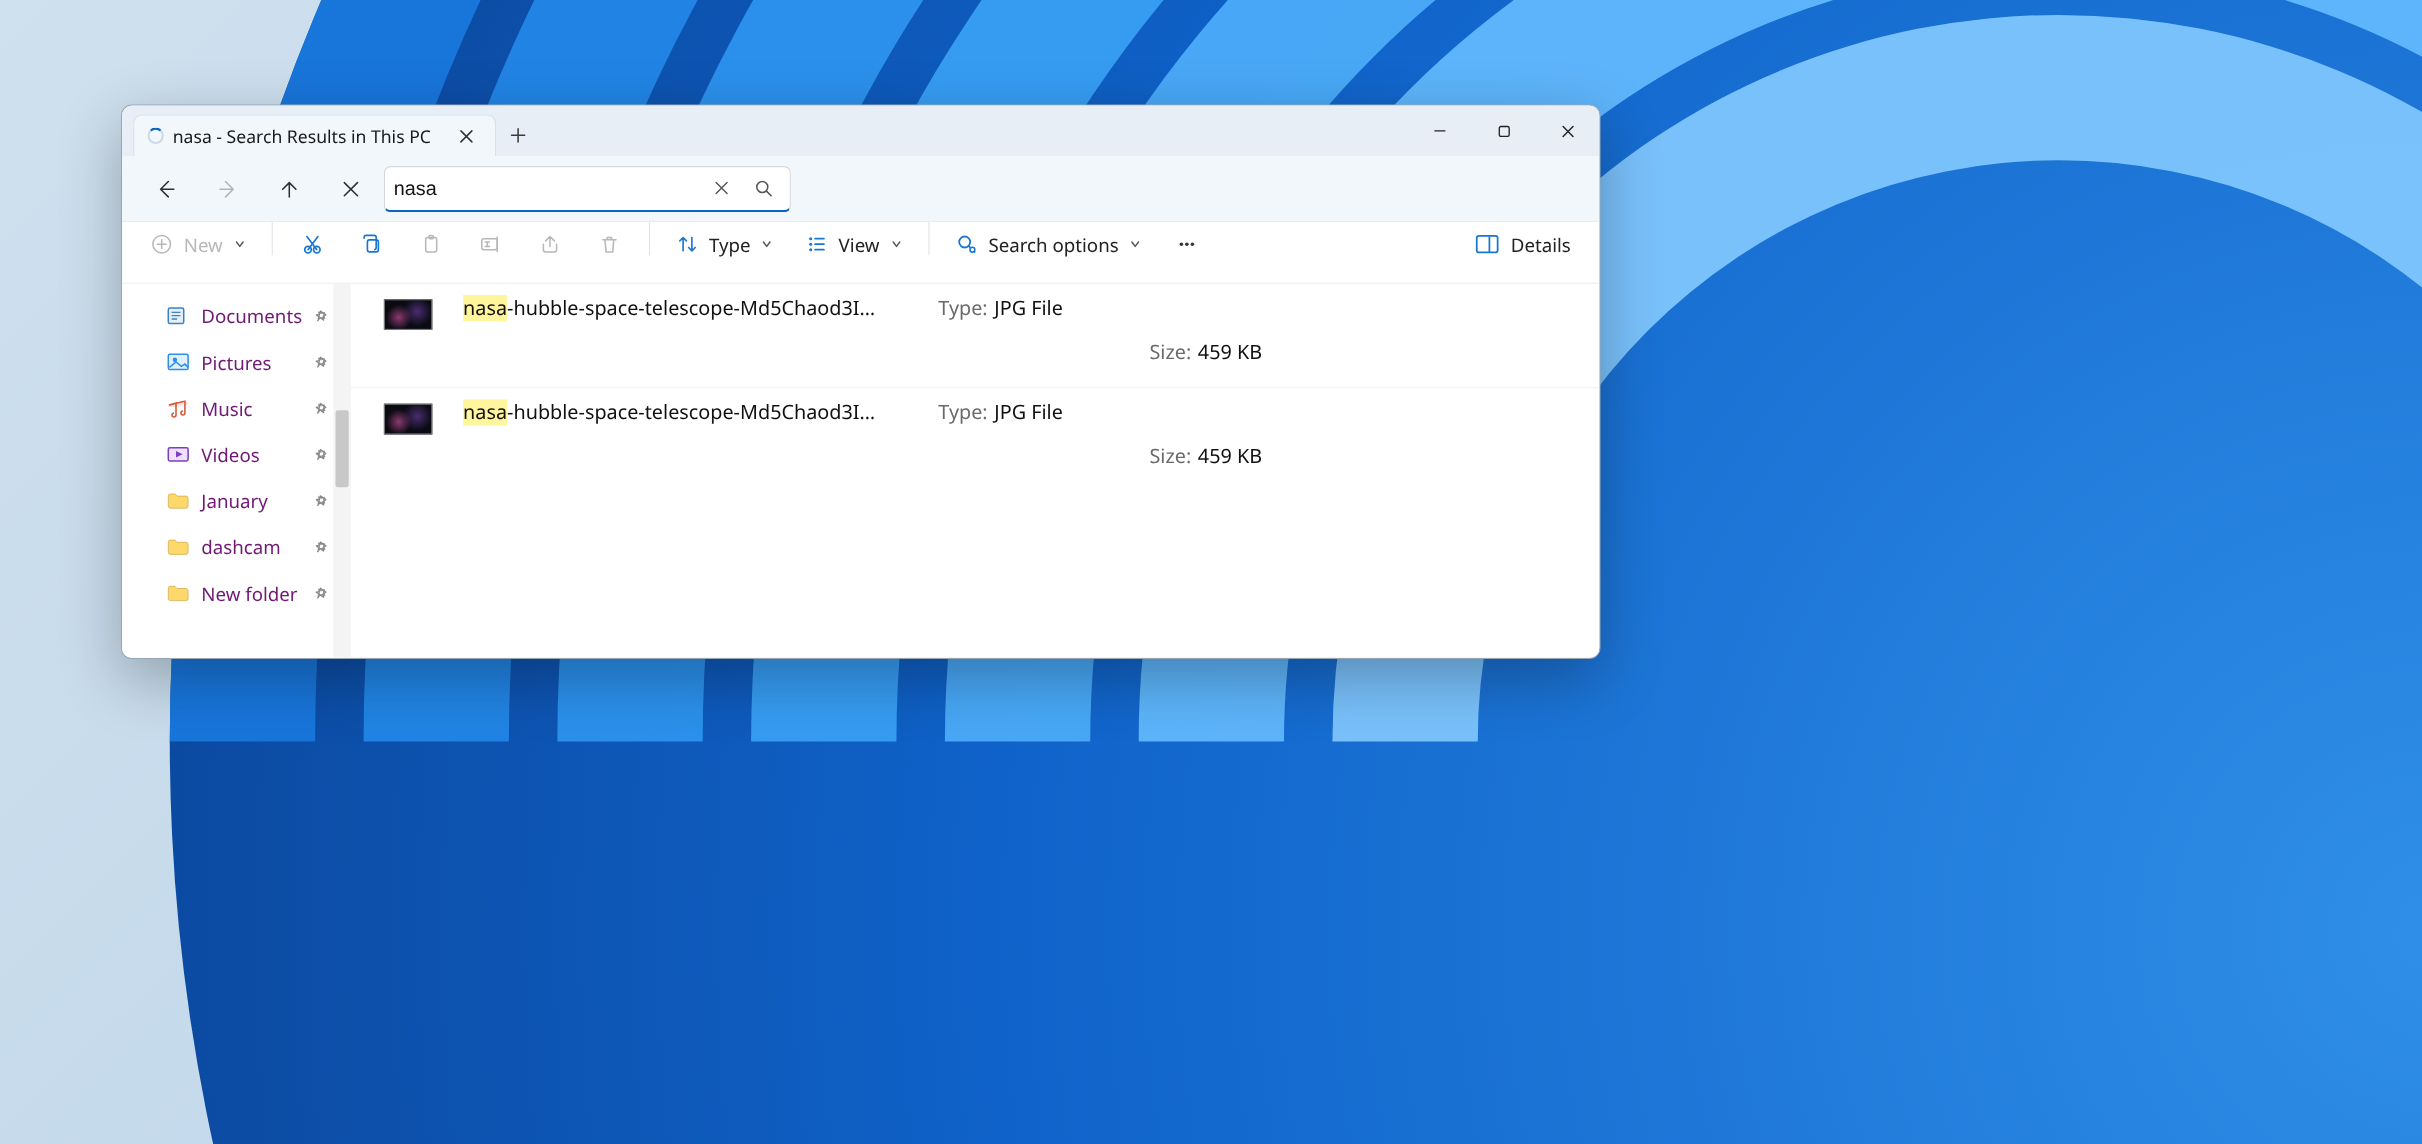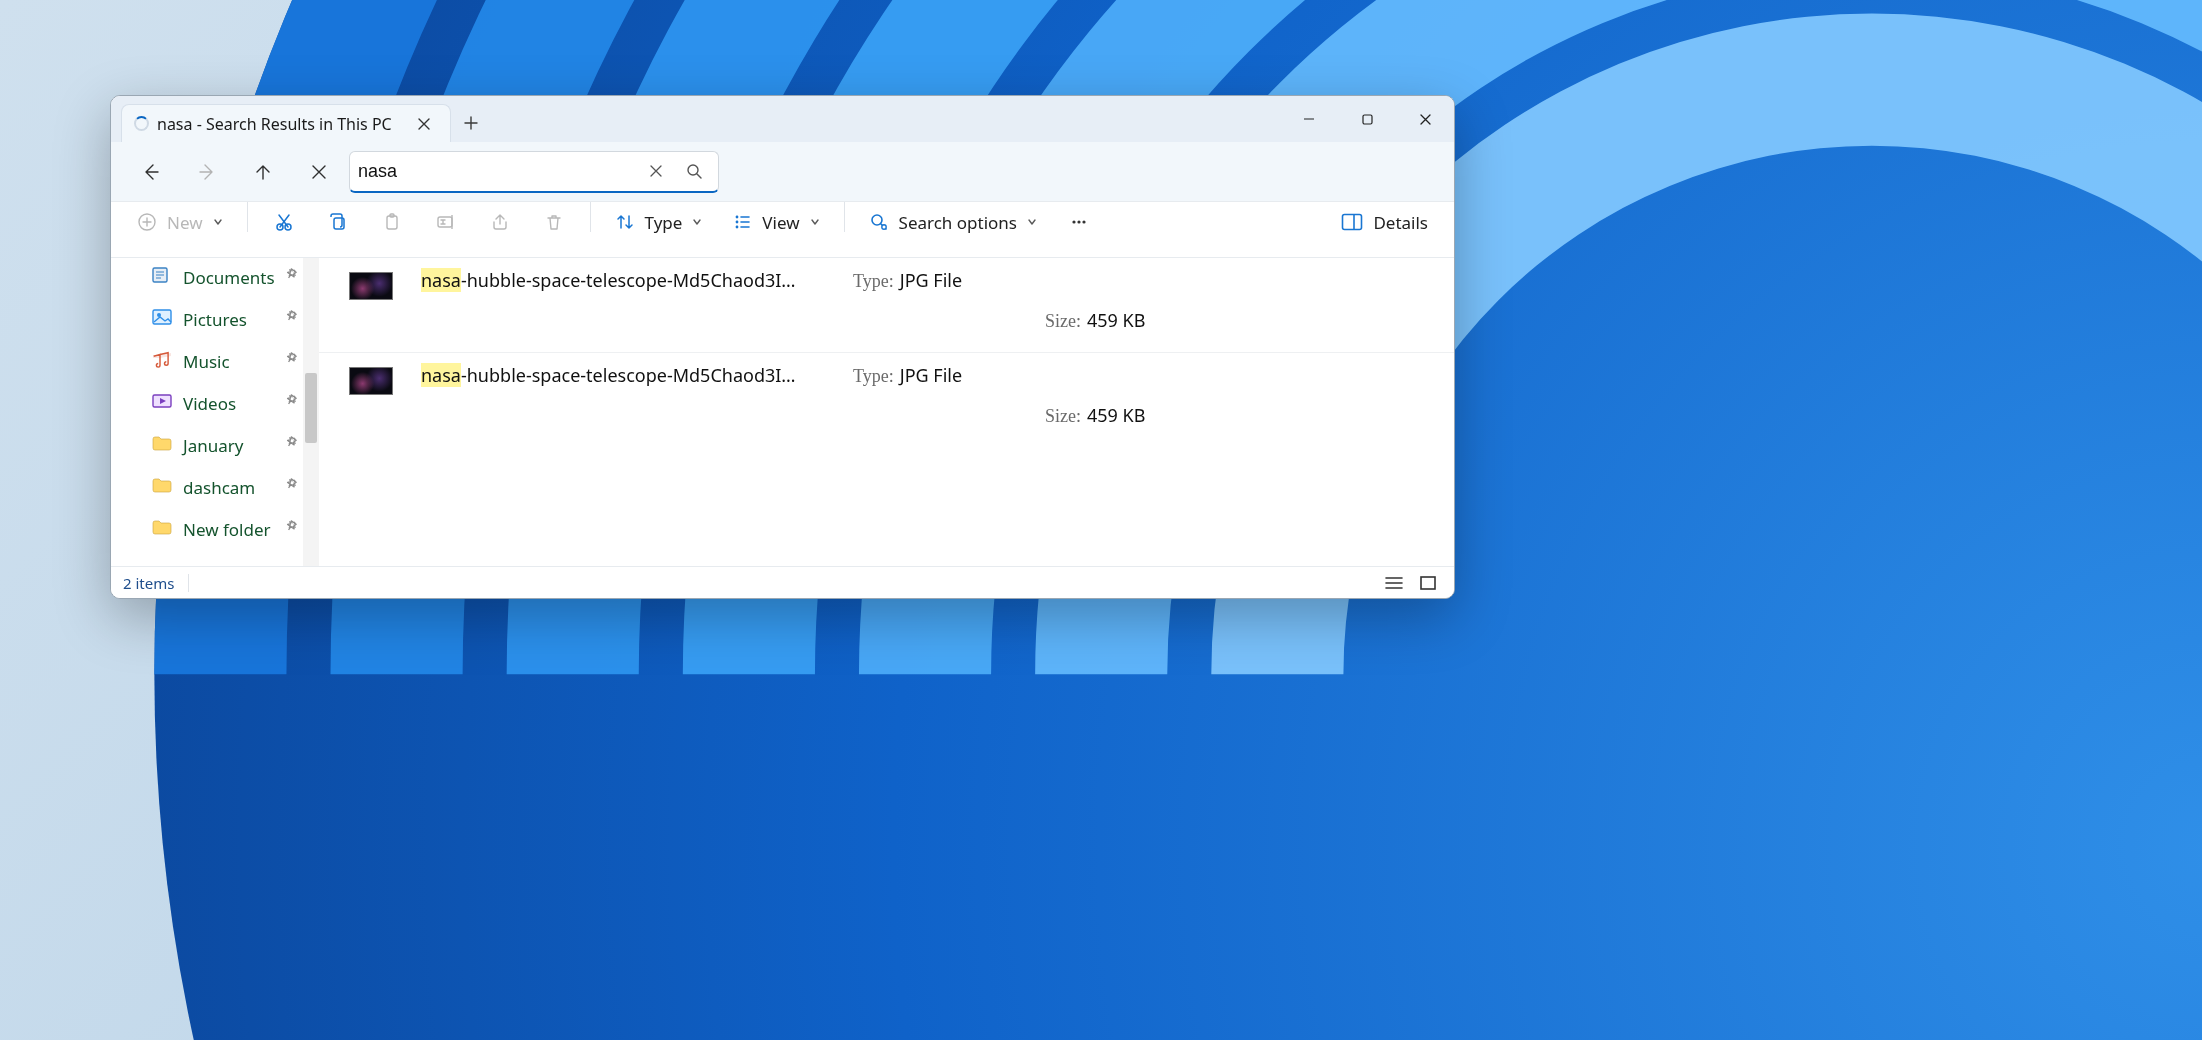--- a/index.html
+++ b/index.html
@@ -115,22 +115,22 @@
     width:208px; background:#fff; position:relative;
     padding:8px 2px 8px 10px;
   }
   .sidebar-track{
     position:absolute; right:0; top:0; width:16px; height:100%; background:#f4f4f4;
   }
   .sidebar-thumb{
     position:absolute; right:2px; top:115px; width:12px; height:70px; background:#c8c8c8; border-radius:2px;
   }
   .side-item{
-    height:42px; display:flex; align-items:flex-start; gap:10px; padding:0 8px 0 30px;
-    font-size:17px; color:#14532d; border-radius:4px; position:relative;
+    height:42px; display:flex; align-items:center; gap:10px; padding:0 8px 0 30px;
+    font-size:17px; color:#701a75; border-radius:4px; position:relative;
   }
   .pin{
     position:absolute; right:18px; color:#8a8a8a;
   }
   .folder-ico{ width:22px; height:18px; }
 
   .content{
     flex:1; min-width:0; overflow:auto; position:relative;
   }
   .result-row{
@@ -142,21 +142,21 @@
     border-bottom:1px solid #eef0f2;
     font-size:18px;
   }
   .result-row:last-child{ border-bottom:none; }
   .thumb{ width:44px; height:28px; background:#0a0a12; border:1px solid #777; margin-top:4px; position:relative; overflow:hidden;}
   .thumb::after{content:""; position:absolute; inset:0;
     background: radial-gradient(circle at 30% 60%, #8b3a6f 0, transparent 35%),
                 radial-gradient(circle at 70% 40%, #4a2d6f 0, transparent 40%);}
   .fname{ white-space:nowrap; overflow:hidden; text-overflow:ellipsis; color:#111; }
   .fname .hl{ background:#fff59d; }
-  .meta-label{ color:#6a6a6a;font-family:Liberation Serif, serif; }
+  .meta-label{ color:#6a6a6a; }
   .meta-value{ color:#111; }
   .meta-block{ display:flex; gap:6px; align-items:baseline; }
   .size-block{ grid-column:4; margin-top:8px; }
 
   
   .statusbar{
     height:32px; border-top:1px solid #e7ebef; background:#fff;
     display:flex; align-items:center; padding:0 12px; gap:14px;
     font-size:15px; color:#1f4e8c;
   }
@@ -509,30 +509,14 @@
             <div></div>
     <div class="meta-block size-block">
               <span class="meta-label">Size:</span>
               <span class="meta-value">459 KB</span>
             </div>
   </div>
         </div>
     </div>
   </div>
 
-  <div class="statusbar">
-    <span>2 items</span>
-    <div class="status-sep"></div>
-    <div class="view-toggles">
-      <div class="vt">
-        <svg width="18" height="14" viewBox="0 0 18 14">
-            <path d="M1 2 H17 M1 7 H17 M1 12 H17" stroke="#333" stroke-width="1.6" stroke-linecap="round"></path>
-          </svg>
-      </div>
-      <div class="vt">
-        <svg width="16" height="14" viewBox="0 0 16 14">
-            <rect x="1" y="1" width="14" height="12" fill="none" stroke="#333" stroke-width="1.6"></rect>
-          </svg>
-      </div>
-    </div>
-  </div>
 
 </div>
 
 </body></html>

